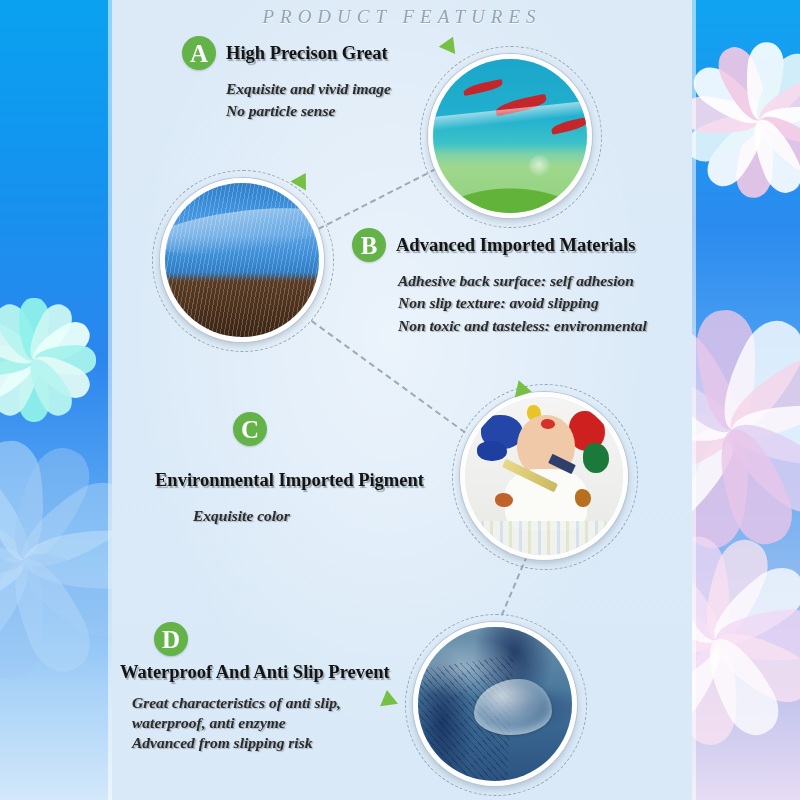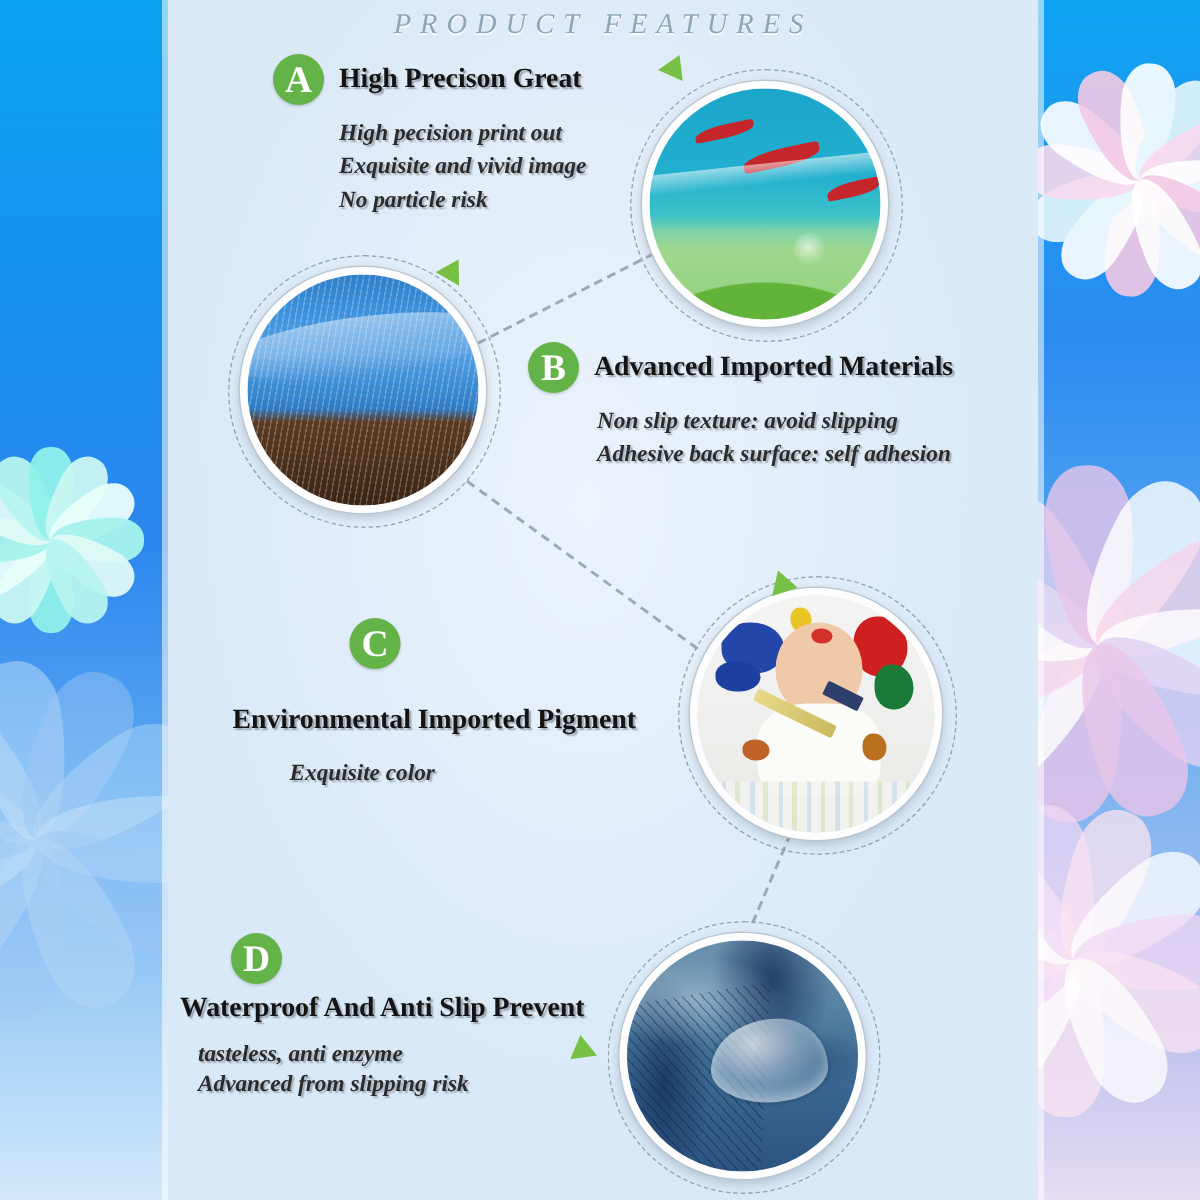--- a/index.html
+++ b/index.html
@@ -249,47 +249,48 @@
     </div>
   </div>
   <div class="arrow" style="left:379px;top:690px;transform:rotate(-8deg);"></div>
 
   <div class="feat" style="left:182px;top:36px;">
     <div class="rowhead">
       <div class="badge">A</div>
       <div class="head">High Precison Great</div>
     </div>
     <div class="body" style="margin-left:44px;">
-      <div>High pecision print out</div>
       <div>Exquisite and vivid image</div>
-      <div>No particle risk</div>
+      <div>No particle sense</div>
     </div>
   </div>
 
   <div class="feat" style="left:352px;top:228px;">
     <div class="rowhead">
       <div class="badge">B</div>
       <div class="head">Advanced Imported Materials</div>
     </div>
     <div class="body" style="margin-left:46px;">
+      <div>Adhesive back surface: self adhesion</div>
       <div>Non slip texture: avoid slipping</div>
-      <div>Adhesive back surface: self adhesion</div>
+      <div>Non toxic and tasteless: environmental</div>
     </div>
   </div>
 
   <div class="feat" style="left:155px;top:412px;">
     <div class="badge" style="margin-left:78px;">C</div>
     <div class="head" style="margin-top:24px;">Environmental Imported Pigment</div>
     <div class="body" style="margin-left:38px;margin-top:14px;">
       <div>Exquisite color</div>
     </div>
   </div>
 
   <div class="feat" style="left:120px;top:622px;">
     <div class="badge" style="margin-left:34px;">D</div>
     <div class="head" style="margin-top:6px;">Waterproof And Anti Slip Prevent</div>
     <div class="body" style="margin-left:12px;margin-top:10px;line-height:1.3;">
-      <div>tasteless, anti enzyme</div>
+      <div>Great characteristics of anti slip,</div>
+      <div>waterproof, anti enzyme</div>
       <div>Advanced from slipping risk</div>
     </div>
   </div>
 
 </div>
 
 </body></html>

